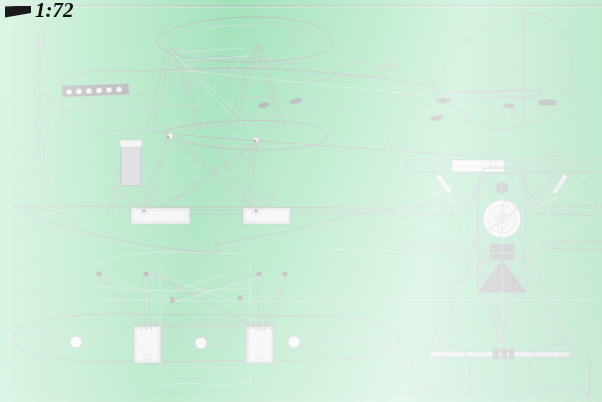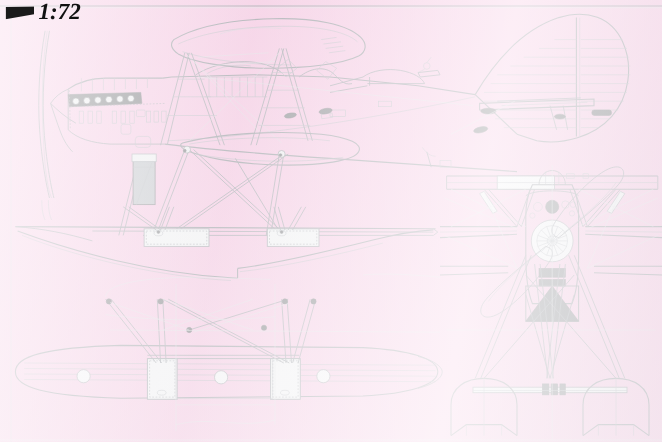--- a/index.html
+++ b/index.html
@@ -3,21 +3,21 @@
 <meta charset="utf-8">
 <title>Scale Drawing</title>
 <style>
   html,body{margin:0;padding:0;background:#ffffff;}
   body{
     font-family:"Liberation Serif", serif;
     width:602px;height:402px;overflow:hidden;
   }
   #page{
     position:relative;width:602px;height:402px;
-    background:#f9a8d4;
+    background:#22c55e;
     overflow:hidden;
   }
   
   #paper-texture{
     position:absolute;inset:0;
     background:
       linear-gradient(100deg, rgba(255,255,255,0.75) 0%, rgba(246,246,247,0.35) 35%, rgba(255,255,255,0.7) 70%, rgba(240,240,242,0.5) 100%),
       linear-gradient(0deg, rgba(248,248,249,0.6), rgba(243,243,245,0.4));
     pointer-events:none;
   }

